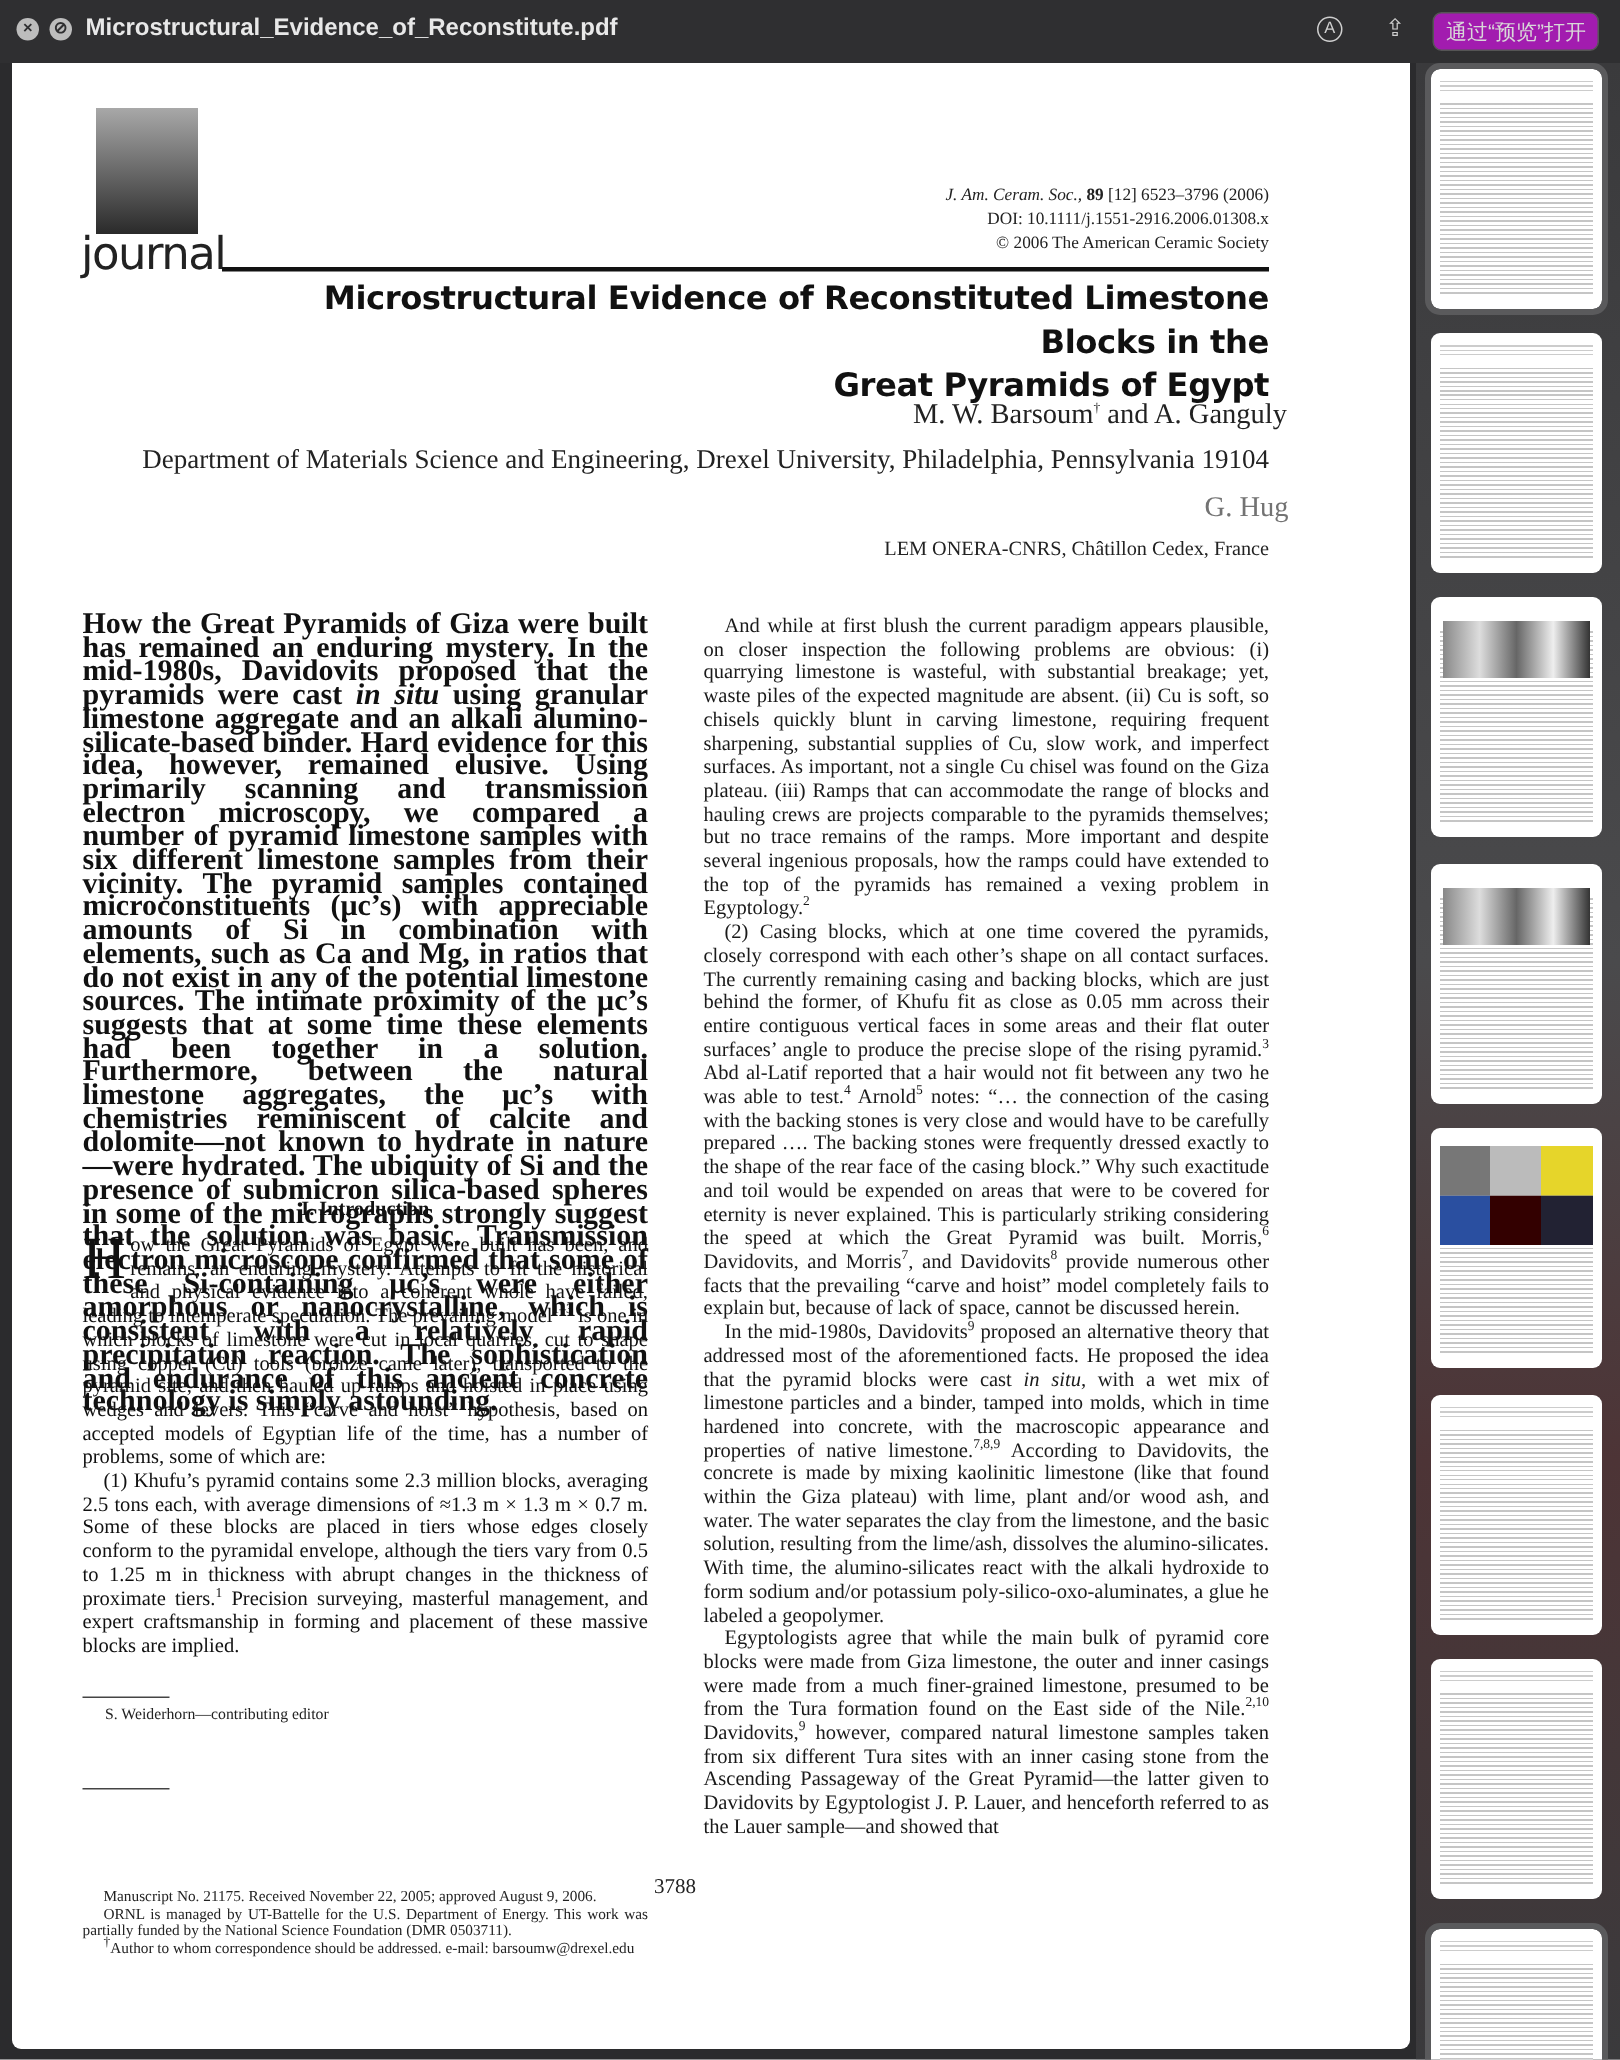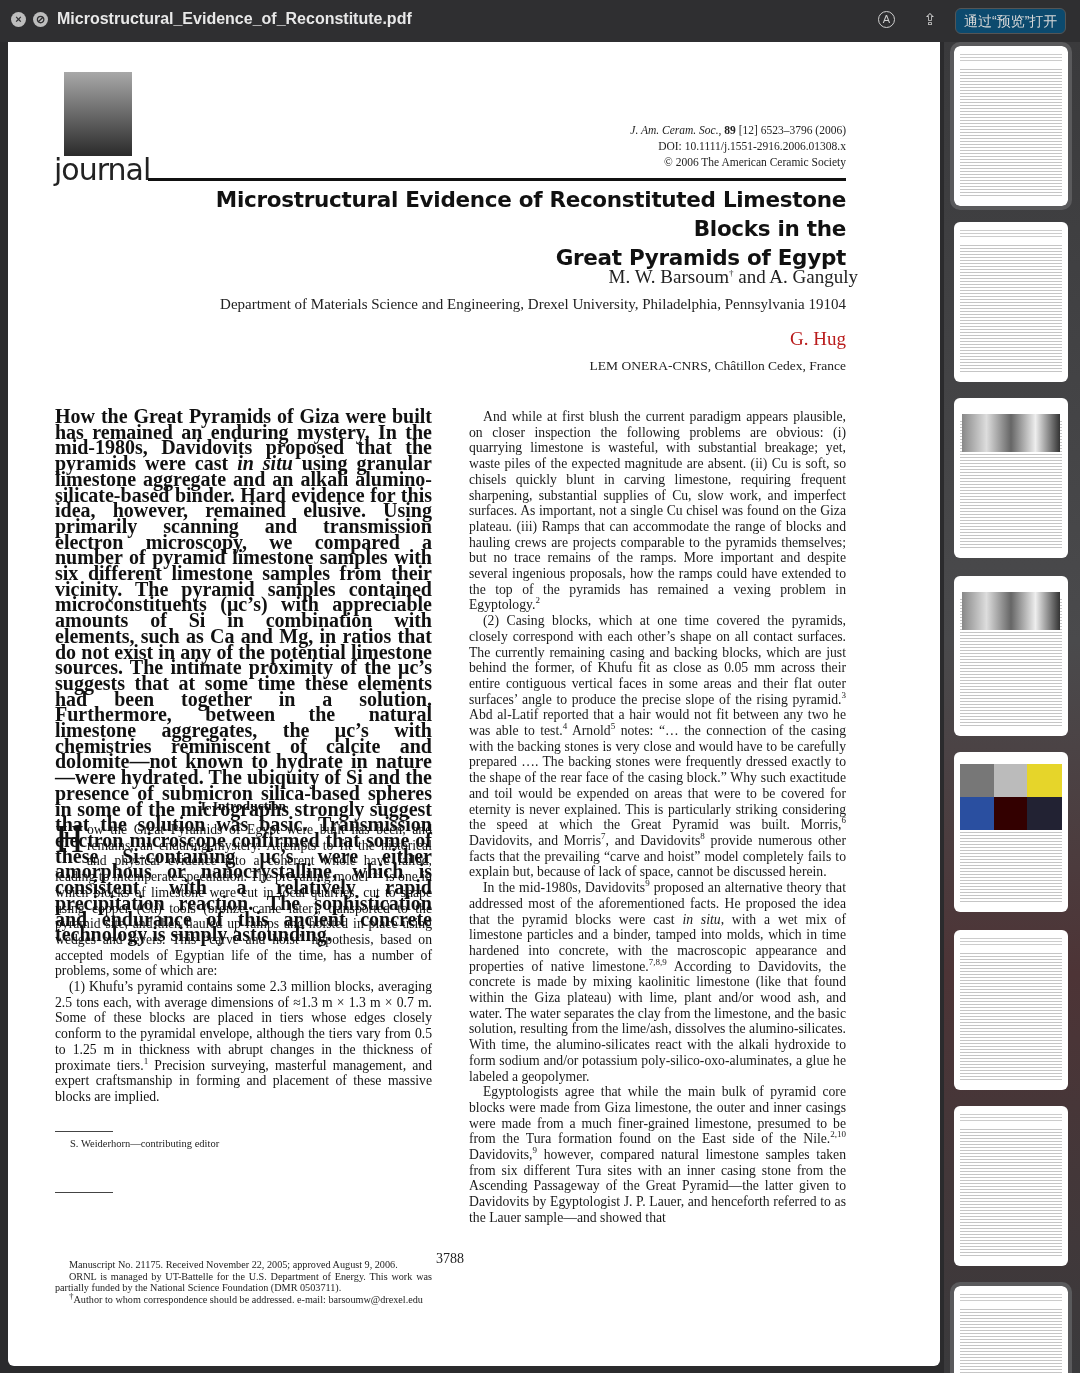--- a/index.html
+++ b/index.html
@@ -14,35 +14,35 @@
     background:#2f2f31; color:#e6e6e6;
     font-family:"Liberation Sans", sans-serif;
   }
   .tb-btn { position:absolute; top:12px; width:15px; height:15px; border-radius:50%; background:#bdbdbd; color:#2f2f31; font-size:11px; line-height:15px; text-align:center; font-weight:bold; }
   .tb-close { left:11px; }
   .tb-min { left:33px; }
   .tb-title { position:absolute; left:57px; top:10px; font-size:16px; font-weight:bold; color:#e8e8e8;text-align:right; }
   .tb-icon { position:absolute; top:10px; width:20px; height:20px; color:#cfcfcf; font-size:16px; text-align:center; line-height:20px; }
   .tb-markup { left:878px; border:1.6px solid #cfcfcf; border-radius:50%; width:15px; height:15px; line-height:15px; font-size:11px; top:11px; }
   .tb-share { left:920px; }
-  .tb-open { position:absolute; left:955px; top:8px; height:24px; padding:0 8px; border:1px solid #555; border-radius:6px; color:#d8d8d8; font-size:14px; line-height:24px; background:#0c4a6e; }
+  .tb-open { position:absolute; left:955px; top:8px; height:24px; padding:0 8px; border:1px solid #555; border-radius:6px; color:#d8d8d8; font-size:14px; line-height:24px; background:#a21caf; }
 
   .page {
     position:absolute; left:8px; top:42px; width:932px; height:1324px;
     background:#fff; border-radius:0 0 6px 6px; overflow:hidden; color:#111;
   }
   .logo-box { position:absolute; left:56px; top:30px; width:68px; height:84px; background:linear-gradient(#a8a8a8,#2a2a2a); }
   .logo-text { position:absolute; left:46px; top:110px; font-family:"DejaVu Sans", sans-serif; font-size:30px; color:#222; letter-spacing:-1px; }
   .logo-rule { position:absolute; left:140px; top:136px; width:698px; height:3px; background:#111; }
   .cite { position:absolute; right:94px; top:80px; text-align:right; font-size:11.5px; line-height:16px; color:#222; }
   .cite i { font-style:italic; }
   .paper-title { position:absolute; right:94px; top:143px; width:680px; text-align:right; font-family:"DejaVu Sans", sans-serif; font-weight:bold; font-size:21.5px; line-height:29px; color:#111; letter-spacing:-0.3px; }
   .authors1 { position:absolute; right:82px; top:224px; font-size:19px; color:#222;text-align:right; }
-  .affil1 { position:absolute; right:94px; top:254px; font-size:15px; color:#222; }
-  .authors2 { position:absolute; right:94px; top:286px; font-size:19px; color:#b91c1c; }
+  .affil1 { position:absolute; right:94px; top:254px; font-size:18px; color:#222; }
+  .authors2 { position:absolute; right:81px; top:286px; font-size:19px; color:#737373; }
   .affil2 { position:absolute; right:94px; top:316px; font-size:13.5px; color:#222; }
 
   .col { position:absolute; font-size:13.7px; line-height:15.7px; text-align:justify; color:#1a1a1a; }
   .col-right { left:461px; width:377px; top:367px; }
   .abstract { position:absolute; left:47px; top:367px; width:377px; font-weight:bold; font-size:20px; line-height:15.7px; text-align:justify; }
   .abstract i { font-style:italic; }
   .section-head { position:absolute; left:47px; top:756px; width:377px; text-align:center; font-weight:bold; font-size:13.5px; }
   .intro { position:absolute; left:47px; top:780px; width:377px; font-size:13.7px; line-height:15.7px; text-align:justify; }
   .dropcap { float:left; font-size:40px; line-height:30px; margin:2px 3px 0 0; }
   p { margin:0; }

